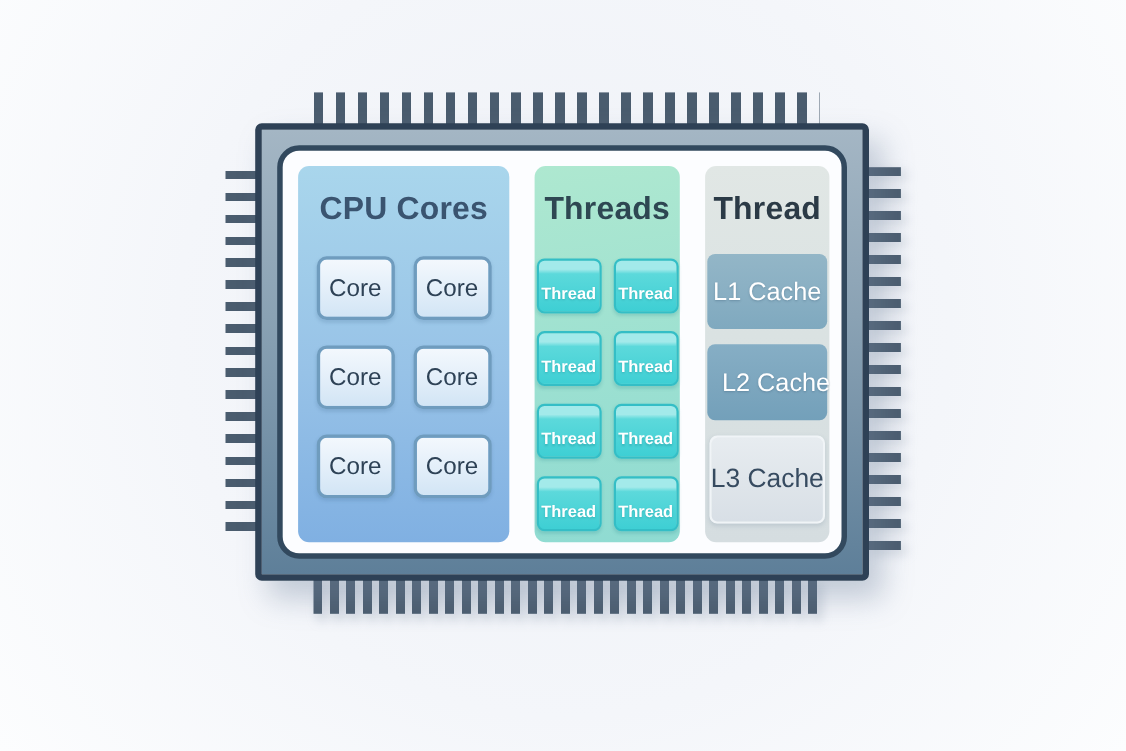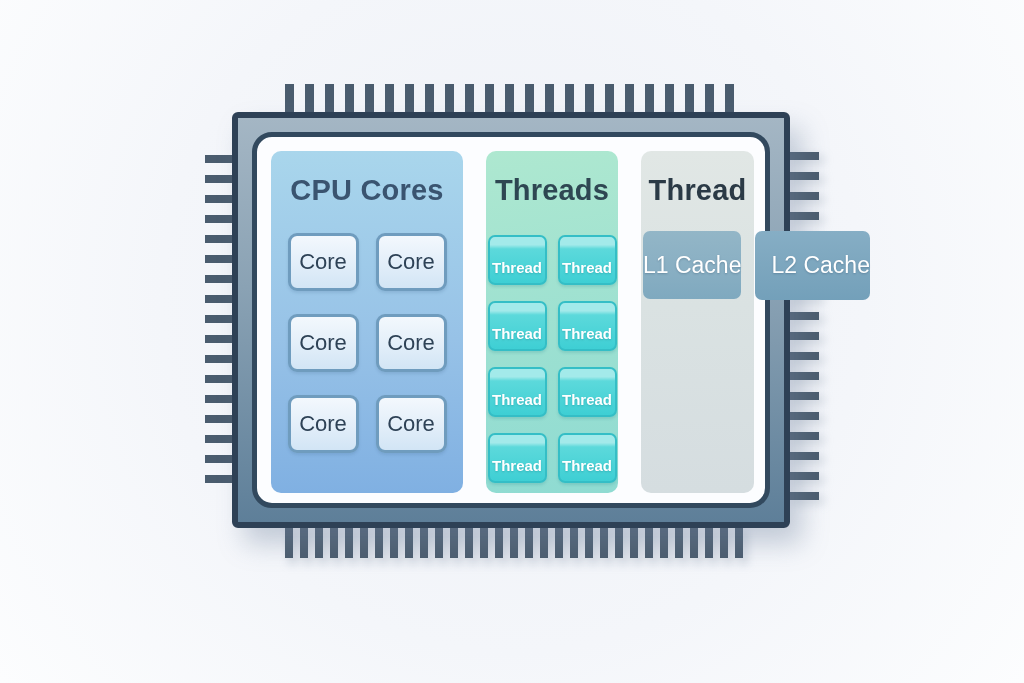--- a/index.html
+++ b/index.html
@@ -89,21 +89,21 @@
     display: flex; align-items: flex-end; justify-content: center;
     padding-bottom: 7px;
     font-size: 15px; font-weight: bold; color: #ffffff;
     text-shadow: 0 1px 2px rgba(0, 90, 100, 0.25);
     box-shadow: 0 2px 3px rgba(30,130,135,0.2);
   }
 
   
   .cache-stack {
     margin-top: 20px; width: 109px;
-    display: flex; gap: 14px; align-items: stretch;
+    display: flex; flex-direction: column; gap: 14px; align-items: stretch;
   }
   .cache-box {
     border-radius: 7px;
     display: flex; align-items: center; justify-content: center;
     font-size: 23px; color: #ffffff; white-space: nowrap;
     text-shadow: 0 1px 2px rgba(40, 70, 95, 0.3);
   }
   .cache-l1 { height: 68px; background: linear-gradient(180deg, #93b6c7 0%, #89afc3 55%, #7fa9bf 100%); }
   .cache-l2 { height: 69px; background: linear-gradient(180deg, #86aec5 0%, #7ca6be 55%, #73a0ba 100%); padding-left: 16px; }
   .cache-l3 {
@@ -151,19 +151,20 @@
           <div class="thread-box">Thread</div>
           <div class="thread-box">Thread</div>
         </div>
       </div>
 
       <div class="panel panel-cache">
         <div class="panel-heading">Thread</div>
         <div class="cache-stack">
           <div class="cache-box cache-l1">L1 Cache</div>
           <div class="cache-box cache-l2">L2 Cache</div>
+          <div class="cache-box cache-l3">L3 Cache</div>
         </div>
       </div>
 
     </div>
   </div>
 
 </div>
 
 </body></html>

